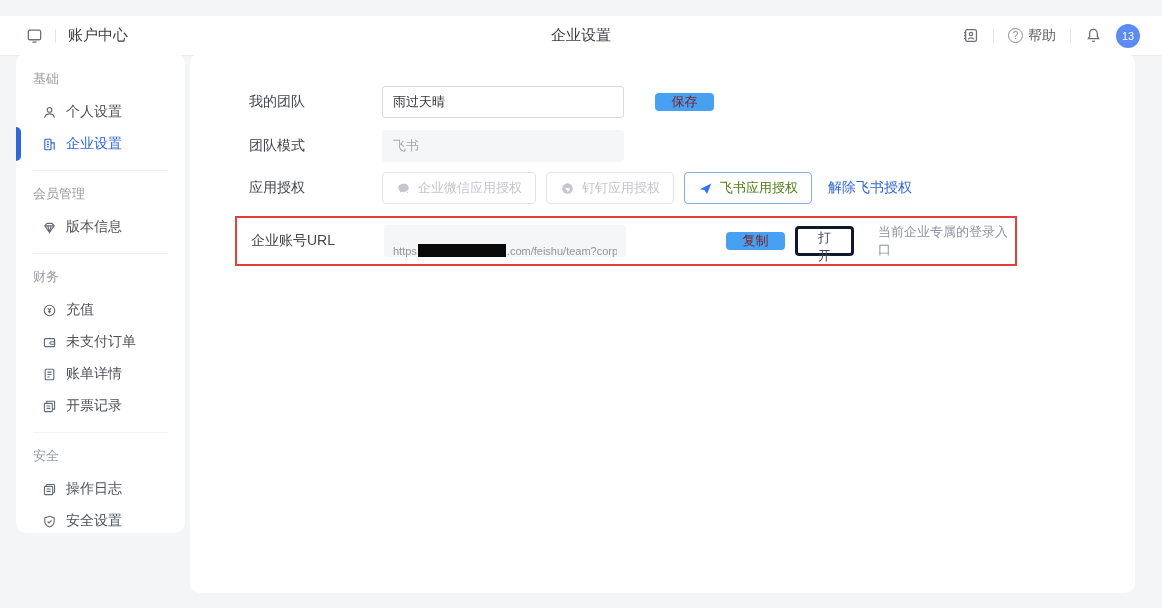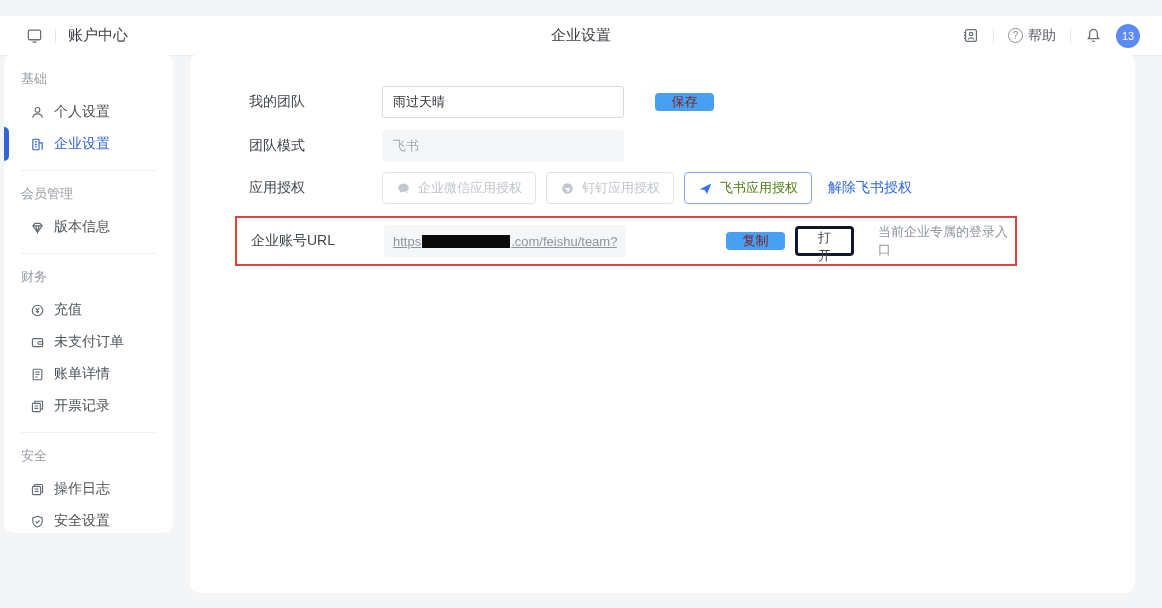--- a/index.html
+++ b/index.html
@@ -17,21 +17,21 @@
   .h-divider { width:1px; height:14px; background:#e4e5e8; }
   .h-title { font-size:15px; color:#3a3d42; }
   .icon-btn { display:flex; align-items:center; cursor:pointer; }
   .help-wrap { display:flex; align-items:center; gap:5px; color:#5c6066; font-size:14px; cursor:pointer; }
   .q-circle { width:15px; height:15px; border:1px solid #8a8f96; border-radius:50%;
     font-size:10px; line-height:13px; text-align:center; color:#8a8f96; display:inline-block; }
   .avatar { width:24px; height:24px; border-radius:50%; background:#5e8bf2; color:#fff;
     font-size:11px; display:flex; align-items:center; justify-content:center; cursor:pointer; }
 
   
-  .sidebar { position:absolute; left:4px; top:53px; width:169px; height:480px;
+  .sidebar { position:absolute; left:16px; top:53px; width:169px; height:480px;
     background:#fff; border-radius:10px; padding-top:15px; }
   .s-title { padding-left:17px; font-size:13px; color:#979ba2; height:22px; line-height:22px; margin-bottom:7px; }
   .s-item { position:relative; display:flex; align-items:center; height:30px; margin-bottom:2px;
     padding-left:26px; font-size:14px; color:#4e5358; cursor:pointer; }
   .s-item .s-icon { width:15px; height:15px; margin-right:9px; display:flex; align-items:center; }
   .s-item.active { color:#3166d9; }
   .active-bar { position:absolute; left:0; top:-2px; width:5px; height:34px;
     background:#3166d9; border-radius:0 5px 5px 0; }
   .s-divider { height:1px; background:#f0f1f3; margin:11px 17px 12px 17px; }
 
@@ -51,21 +51,21 @@
   .auth-btn { height:32px; display:flex; align-items:center; gap:7px; padding:0 13px;
     border:1px solid #e2e4e8; border-radius:4px; background:#fff; font-size:13px;
     color:#c2c6cd; margin-right:10px; cursor:not-allowed; font-family:inherit; }
   .auth-btn.feishu { border-color:#84aaf2; color:#4d7c0f; cursor:pointer;justify-content:flex-end; }
   .link { font-size:14px; color:#3166d9; margin-left:6px; cursor:pointer; text-decoration:none; }
 
   .red-box { margin:9px 0 0 -14px; width:782px; border:2px solid #e0413a;
     padding:7px 0 7px 14px; }
   .red-box .form-row { margin-bottom:0; }
   .url-box { width:242px; height:32px; background:#f5f6f7; border-radius:3px;
-    display:flex; align-items:center; padding:0 9px; font-size:13px; color:#8f959e; cursor:default;text-decoration:underline; }
+    display:flex; align-items:flex-end; padding:0 9px; font-size:11px; color:#8f959e; cursor:default; }
   .url-box .redacted { width:88px; height:13px; background:#0a0a0a; margin:0 1px; flex:none; }
   .url-suffix { flex:1; white-space:nowrap; overflow:hidden; }
   .gap-copy { margin-left:100px; }
   .gap-open { margin-left:10px; }
   .hint { margin-left:24px; font-size:13px; color:#8f959e; }
 
   svg { display:block; }
 </style>
 </head>
 <body>

